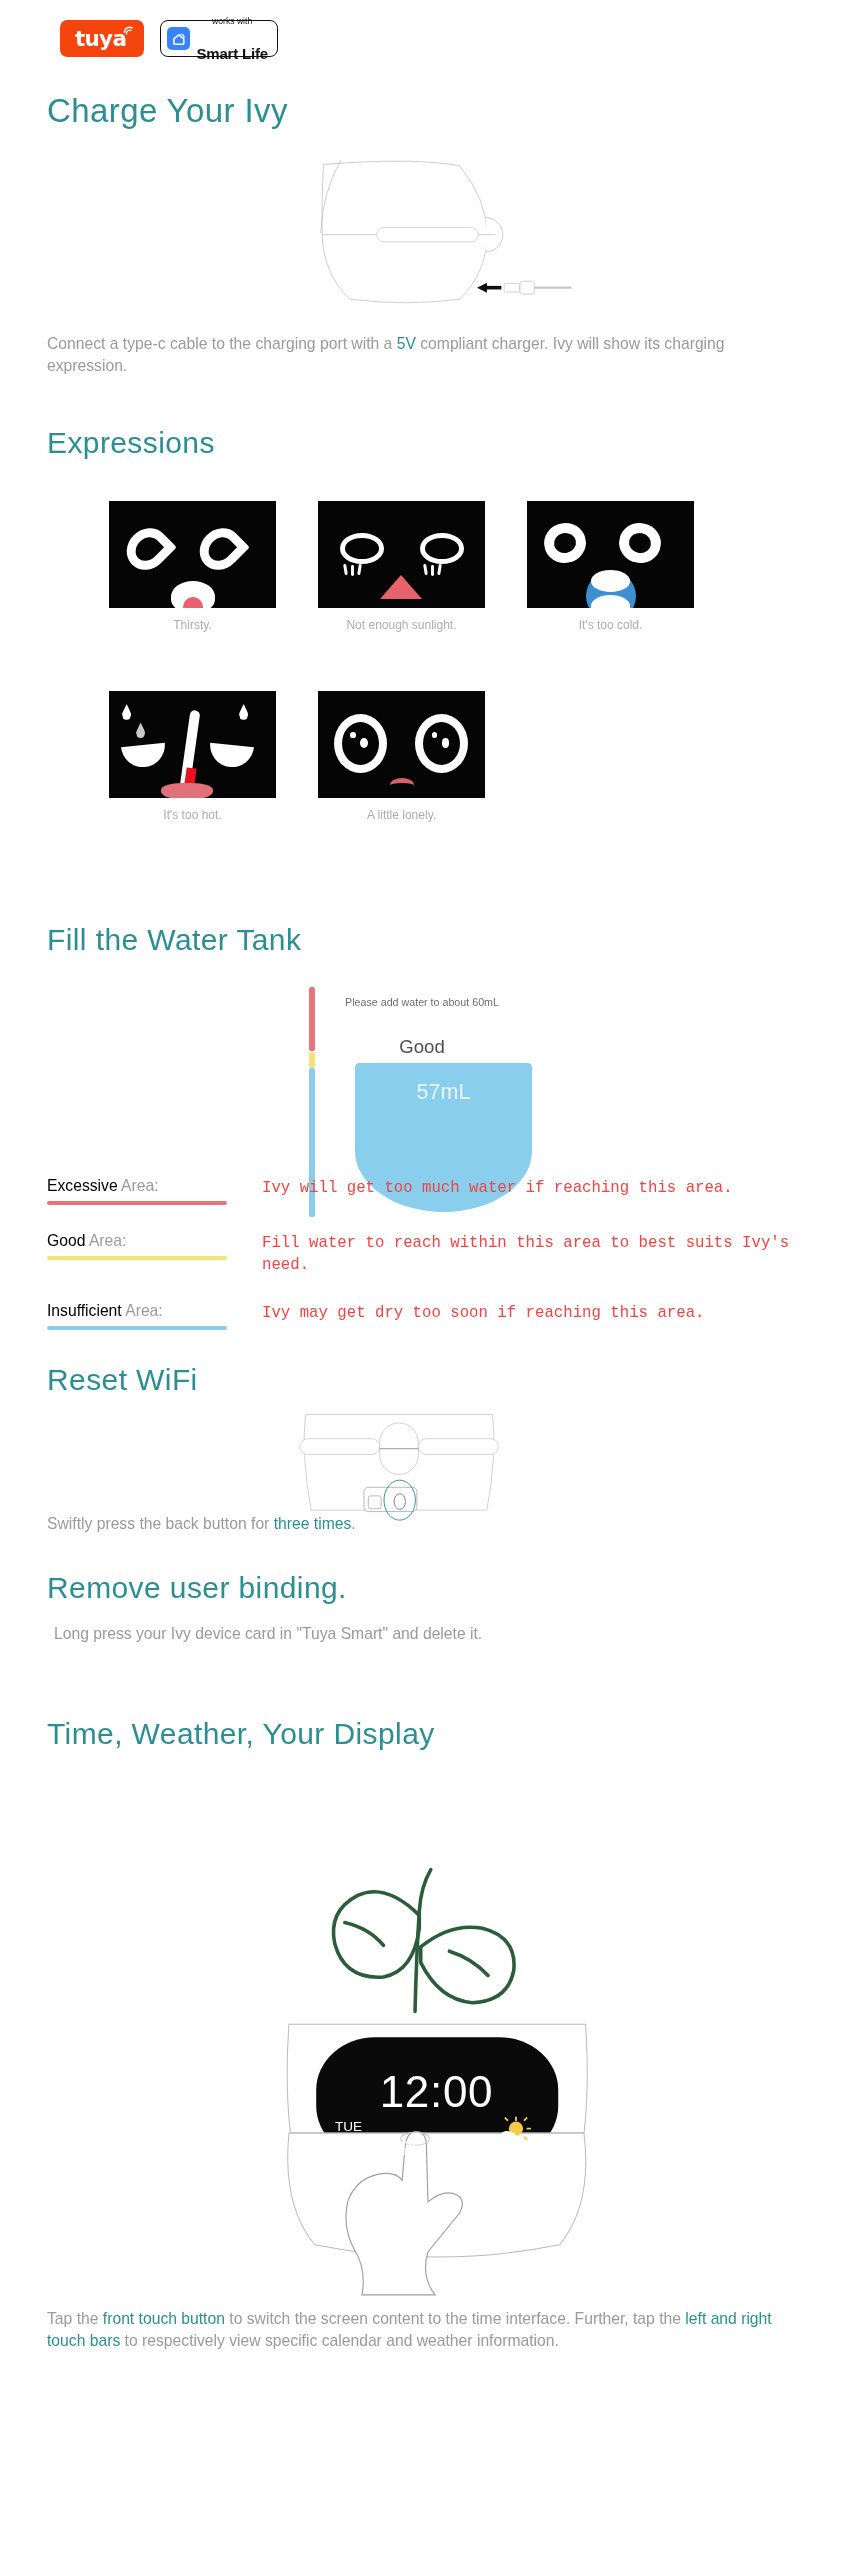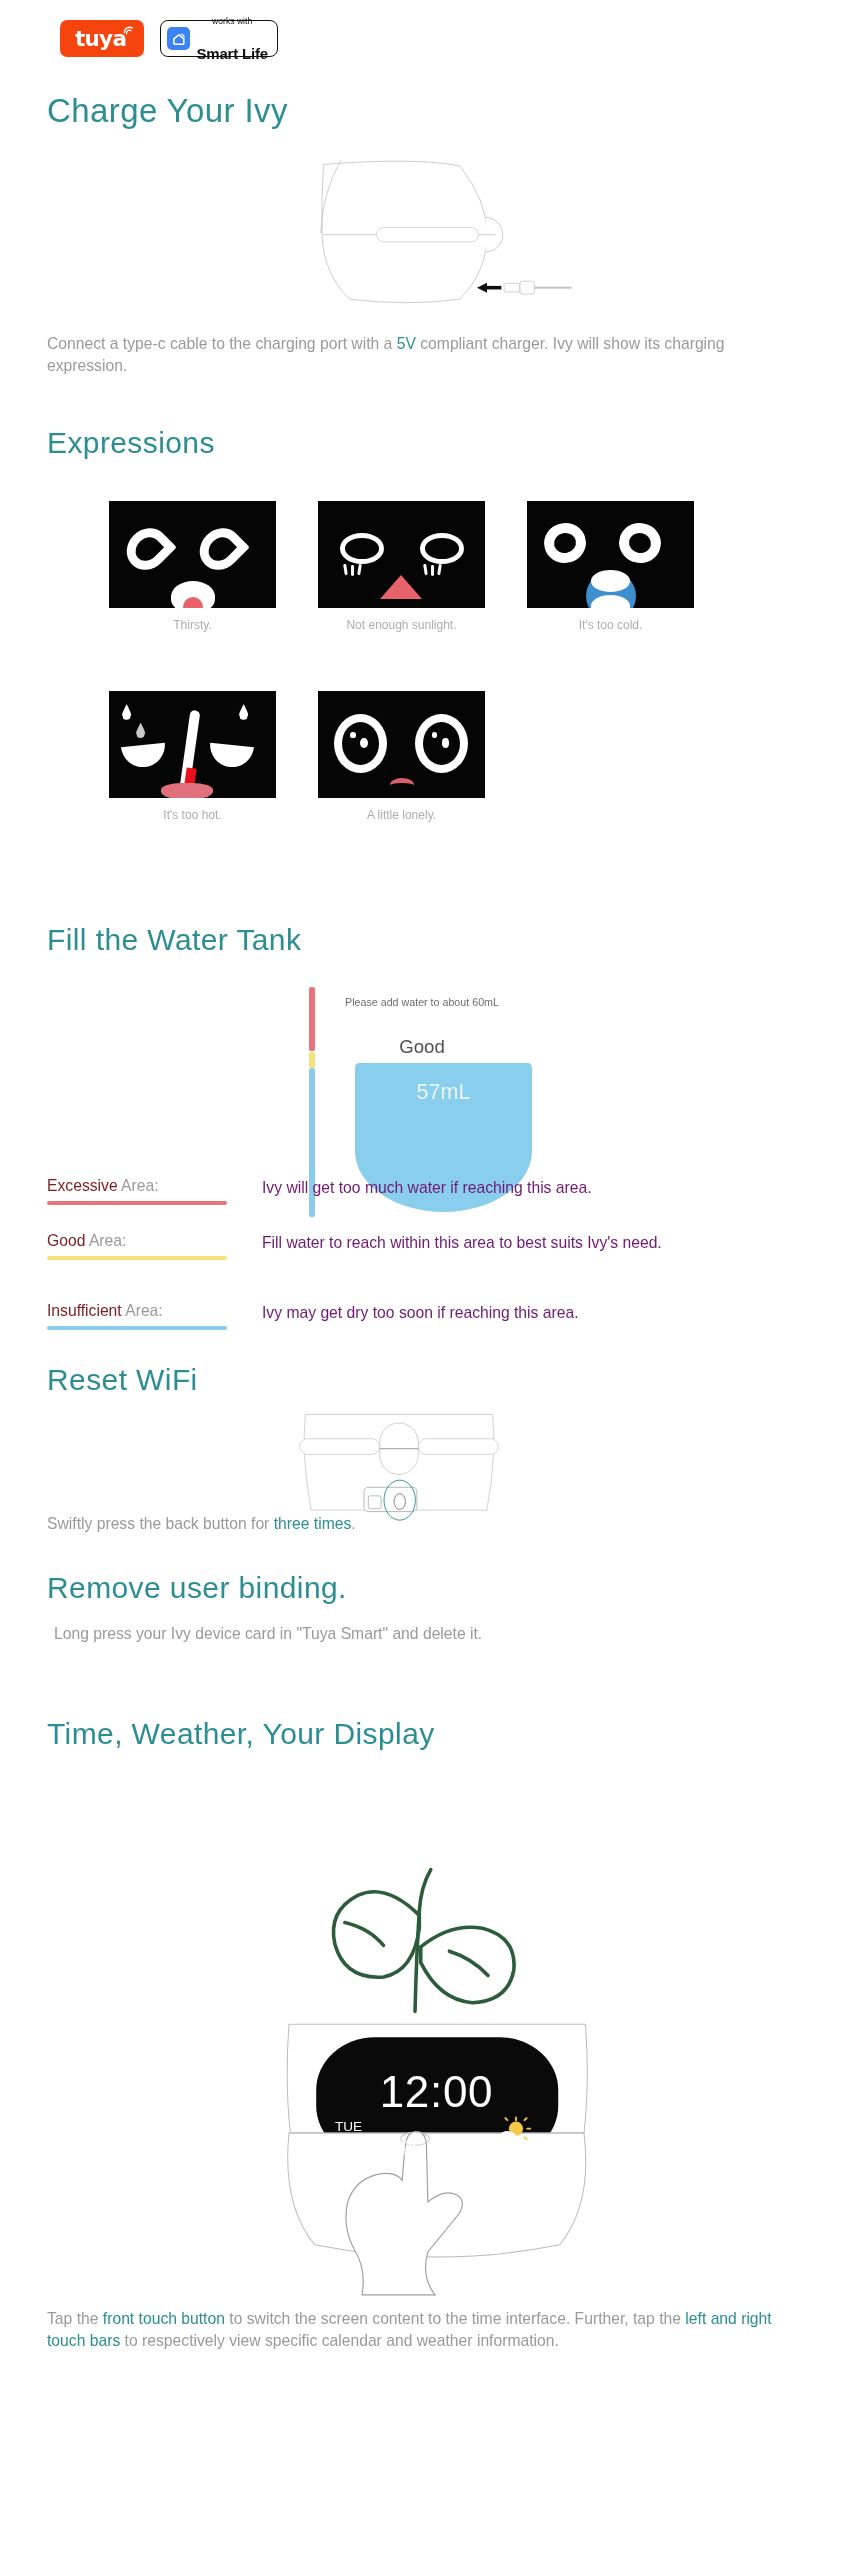--- a/index.html
+++ b/index.html
@@ -113,27 +113,27 @@
     color:#EAF6FC; font-size:21.5px; font-weight:400; margin-top:17px;
     font-family:"Liberation Sans", sans-serif;
   }
 
   
   .legend-row { position:absolute; display:flex; }
   .legend-label {
     width:215px; position:relative; font-size:15.7px; font-weight:300;
     color:#9A9A9A; font-family:"Liberation Sans", sans-serif;
   }
-  .legend-label .accent { color:#7f1d1d; }
+  .legend-label .accent { color:#000000; }
   .legend-underline {
     position:absolute; left:0; top:24px; width:180px; height:4.3px; border-radius:2.1px;
   }
   .legend-desc {
-    font-size:15.7px; font-weight:300; color:#701a75; line-height:1.42;
-    width:544px; font-family:Liberation Sans, sans-serif;
+    font-size:15.7px; font-weight:300; color:#ef4444; line-height:1.42;
+    width:544px; font-family:Liberation Mono, monospace;
   }
   .clock-time {
     position:absolute; color:#fff; font-weight:300; letter-spacing:0.7px;
     font-family:"Liberation Sans", sans-serif;
   }
   .clock-dow { position:absolute; color:#fff; font-size:13.6px; font-family:"Liberation Sans", sans-serif; font-weight:400;}
   .clock-date { position:absolute; color:#fff; font-size:19px; font-family:"Liberation Sans", sans-serif; font-weight:400;}
   svg { display:block; overflow:visible; }
 </style>
 </head>

